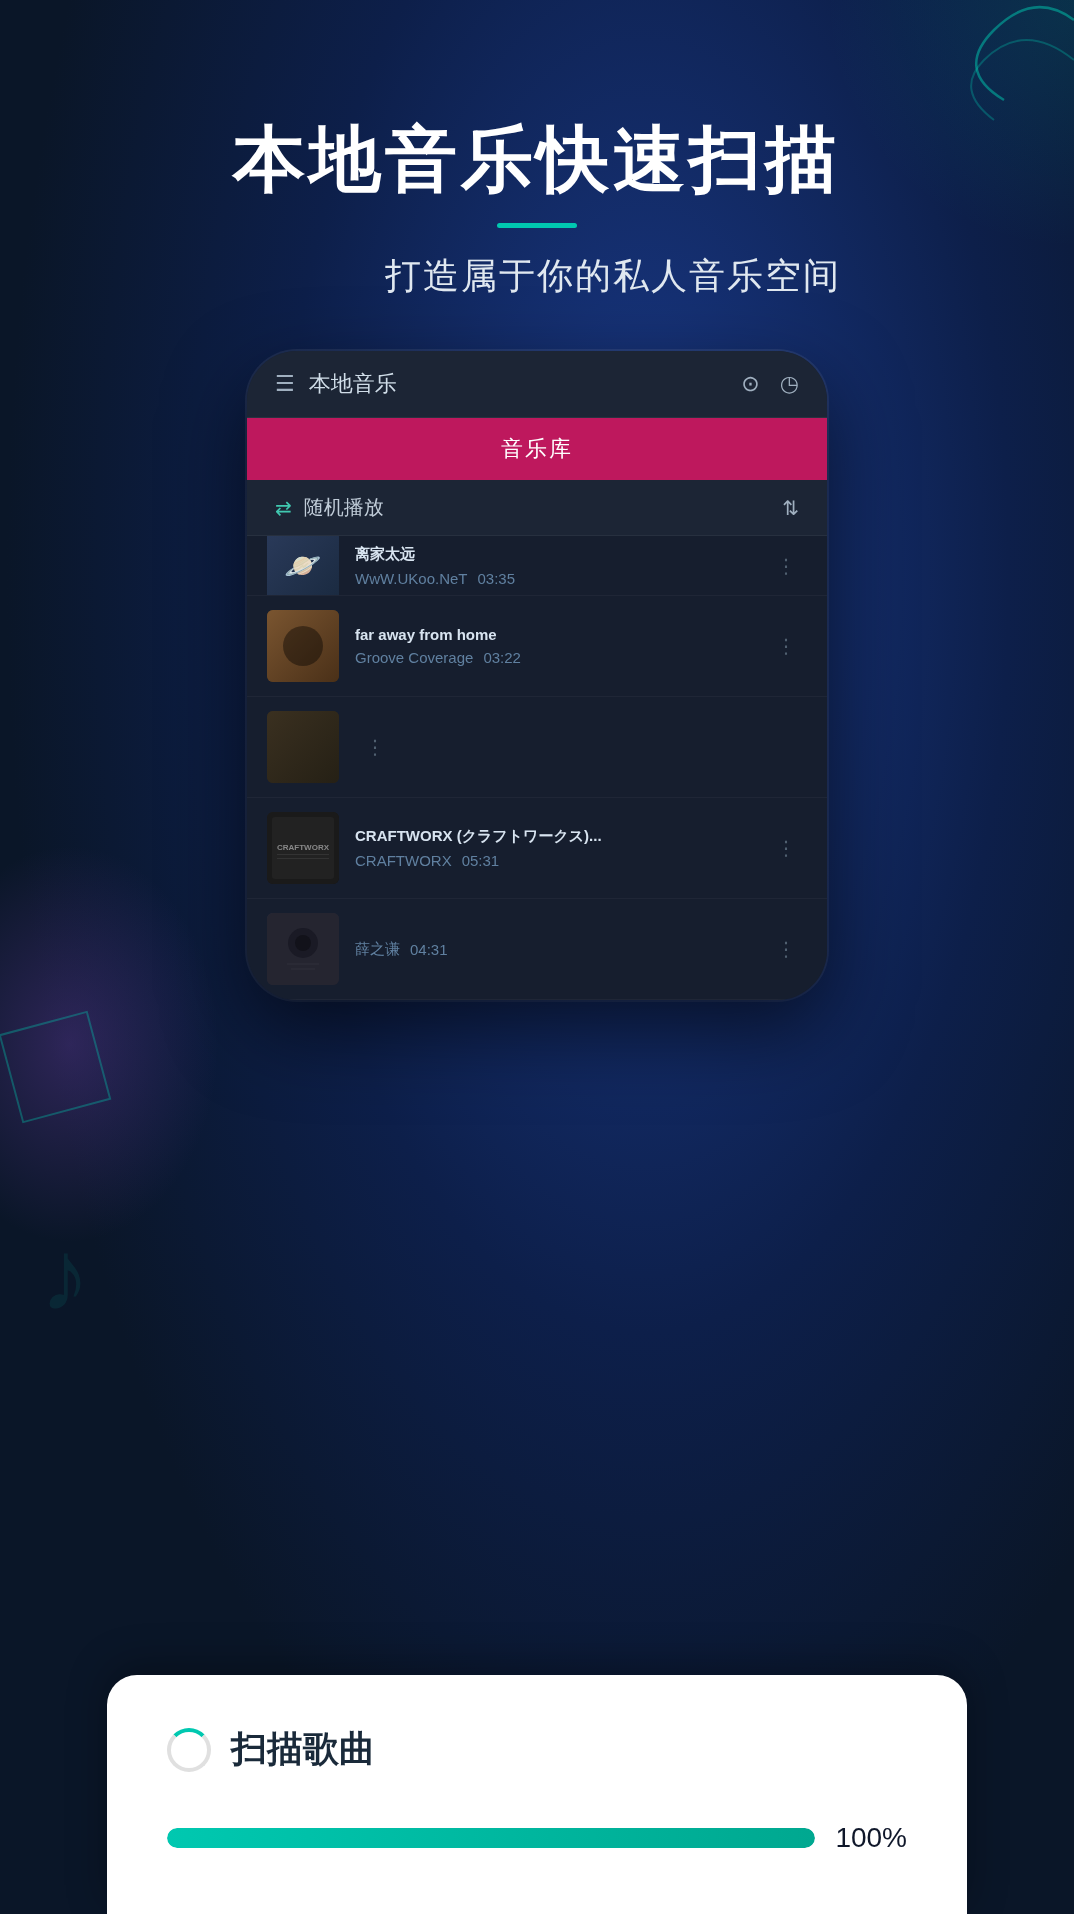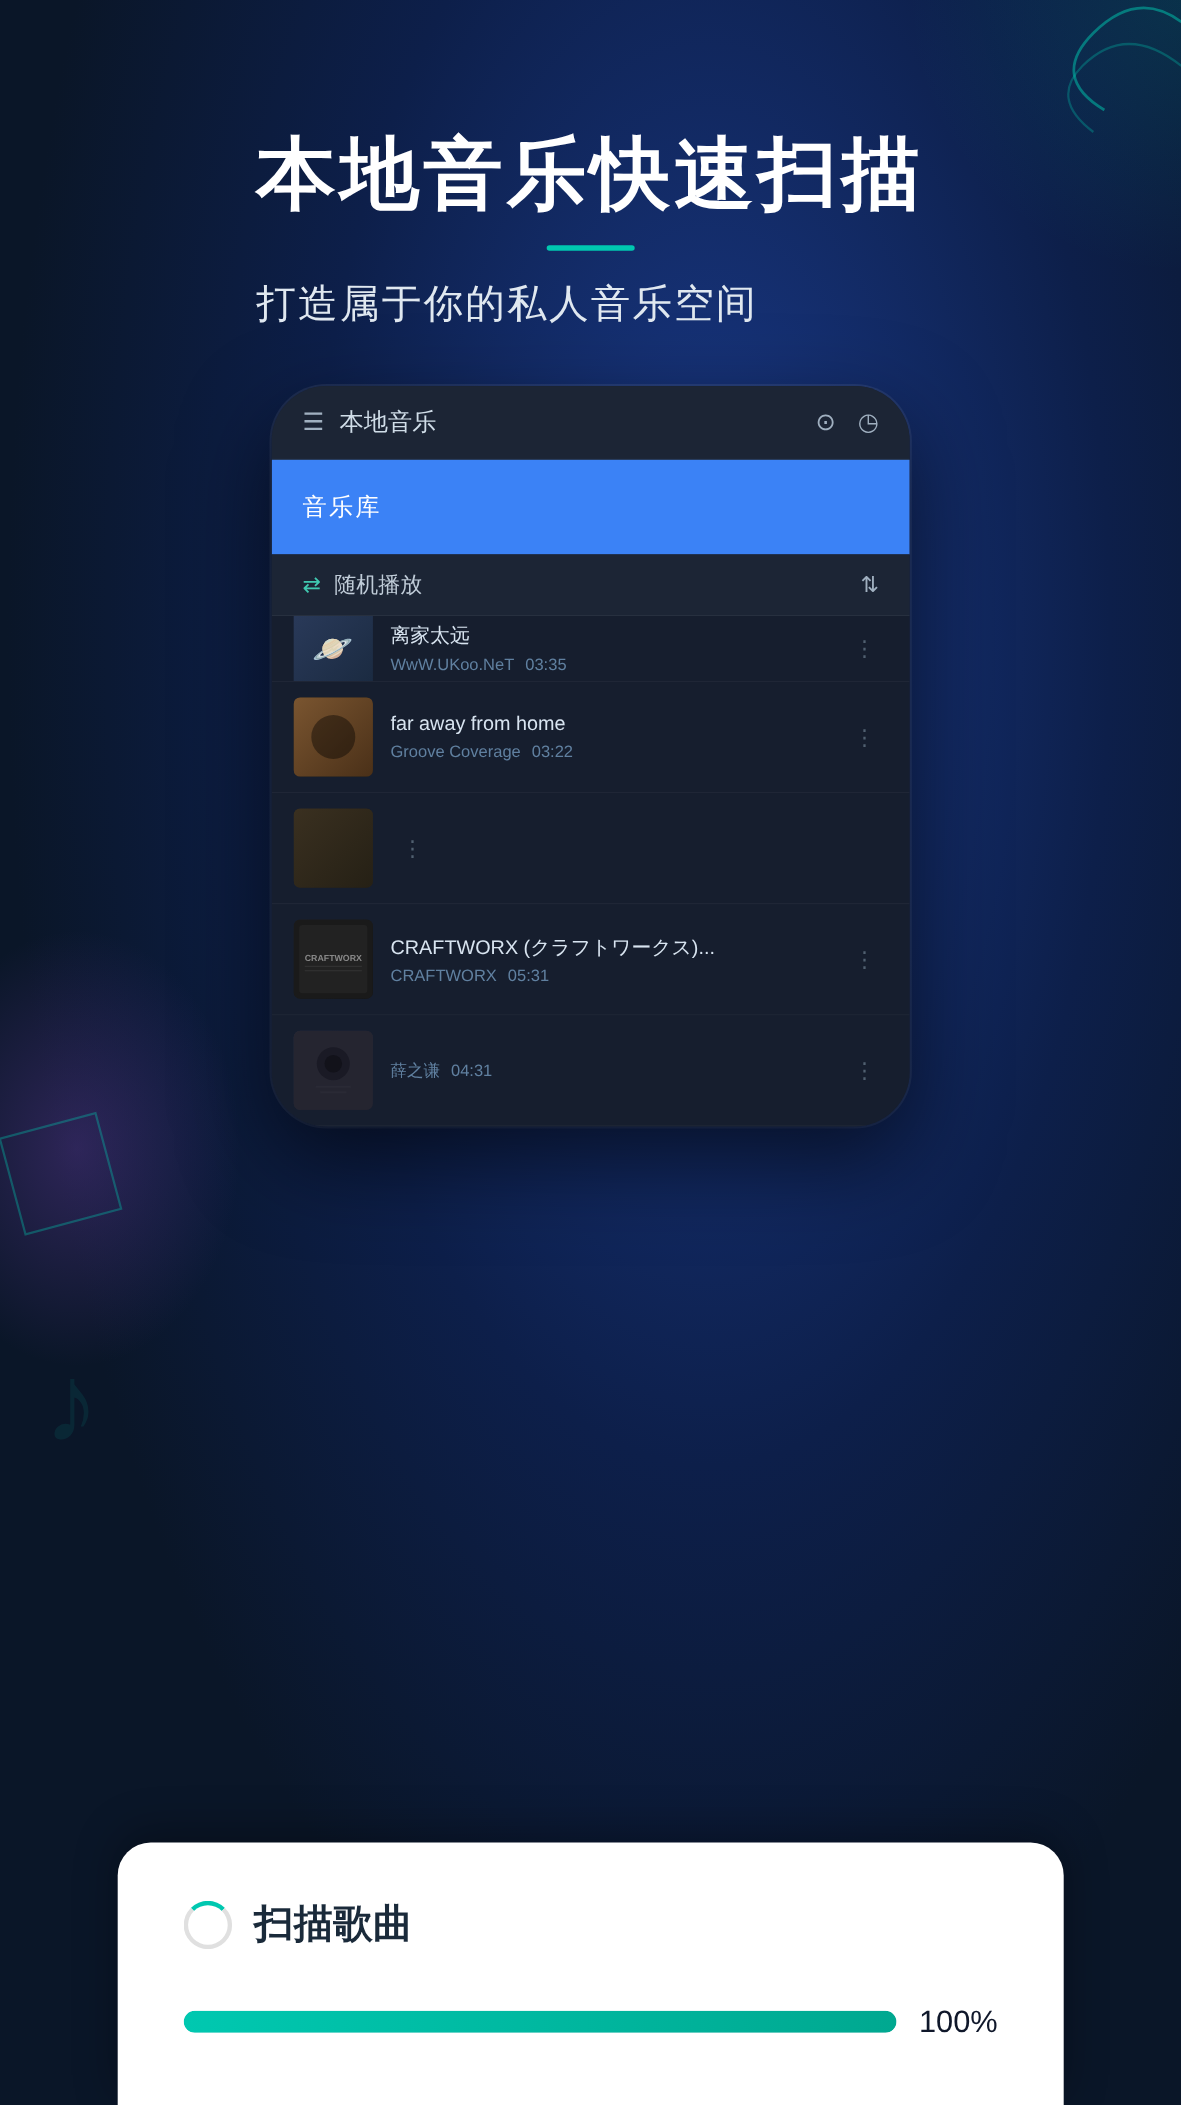--- a/index.html
+++ b/index.html
@@ -56,21 +56,21 @@
       width: 100%;
       height: 100%;
       display: flex;
       flex-direction: column;
       align-items: center;
     }
 
     
     .hero-section {
       margin-top: 120px;
-      text-align: left;
+      text-align: right;
       padding: 0 40px;
     }
 
     .hero-title {
       font-size: 72px;
       font-weight: 900;
       color: #ffffff;
       line-height: 1.1;
       letter-spacing: 4px;
     }
@@ -139,23 +139,23 @@
       align-items: center;
     }
 
     .topbar-icon {
       color: #a0b0c0;
       font-size: 22px;
     }
 
     
     .music-library-tab {
-      background: #3b82f6;
-      text-align: left;
-      padding: 28px;
+      background: #be185d;
+      text-align: center;
+      padding: 16px;
       color: #fff;
       font-size: 22px;
       font-weight: 500;
       letter-spacing: 2px;
     }
 
     
     .shuffle-bar {
       background: #1c2535;
       display: flex;
@@ -268,22 +268,22 @@
       overflow: hidden;
     }
 
     .song-info {
       flex: 1;
       min-width: 0;
     }
 
     .song-title {
       color: #d8e4f0;
-      font-size: 18px;
-      font-weight: 400;
+      font-size: 15px;
+      font-weight: 700;
       white-space: nowrap;
       overflow: hidden;
       text-overflow: ellipsis;
       margin-bottom: 6px;
     }
 
     .song-meta {
       color: #6080a0;
       font-size: 15px;
       display: flex;

